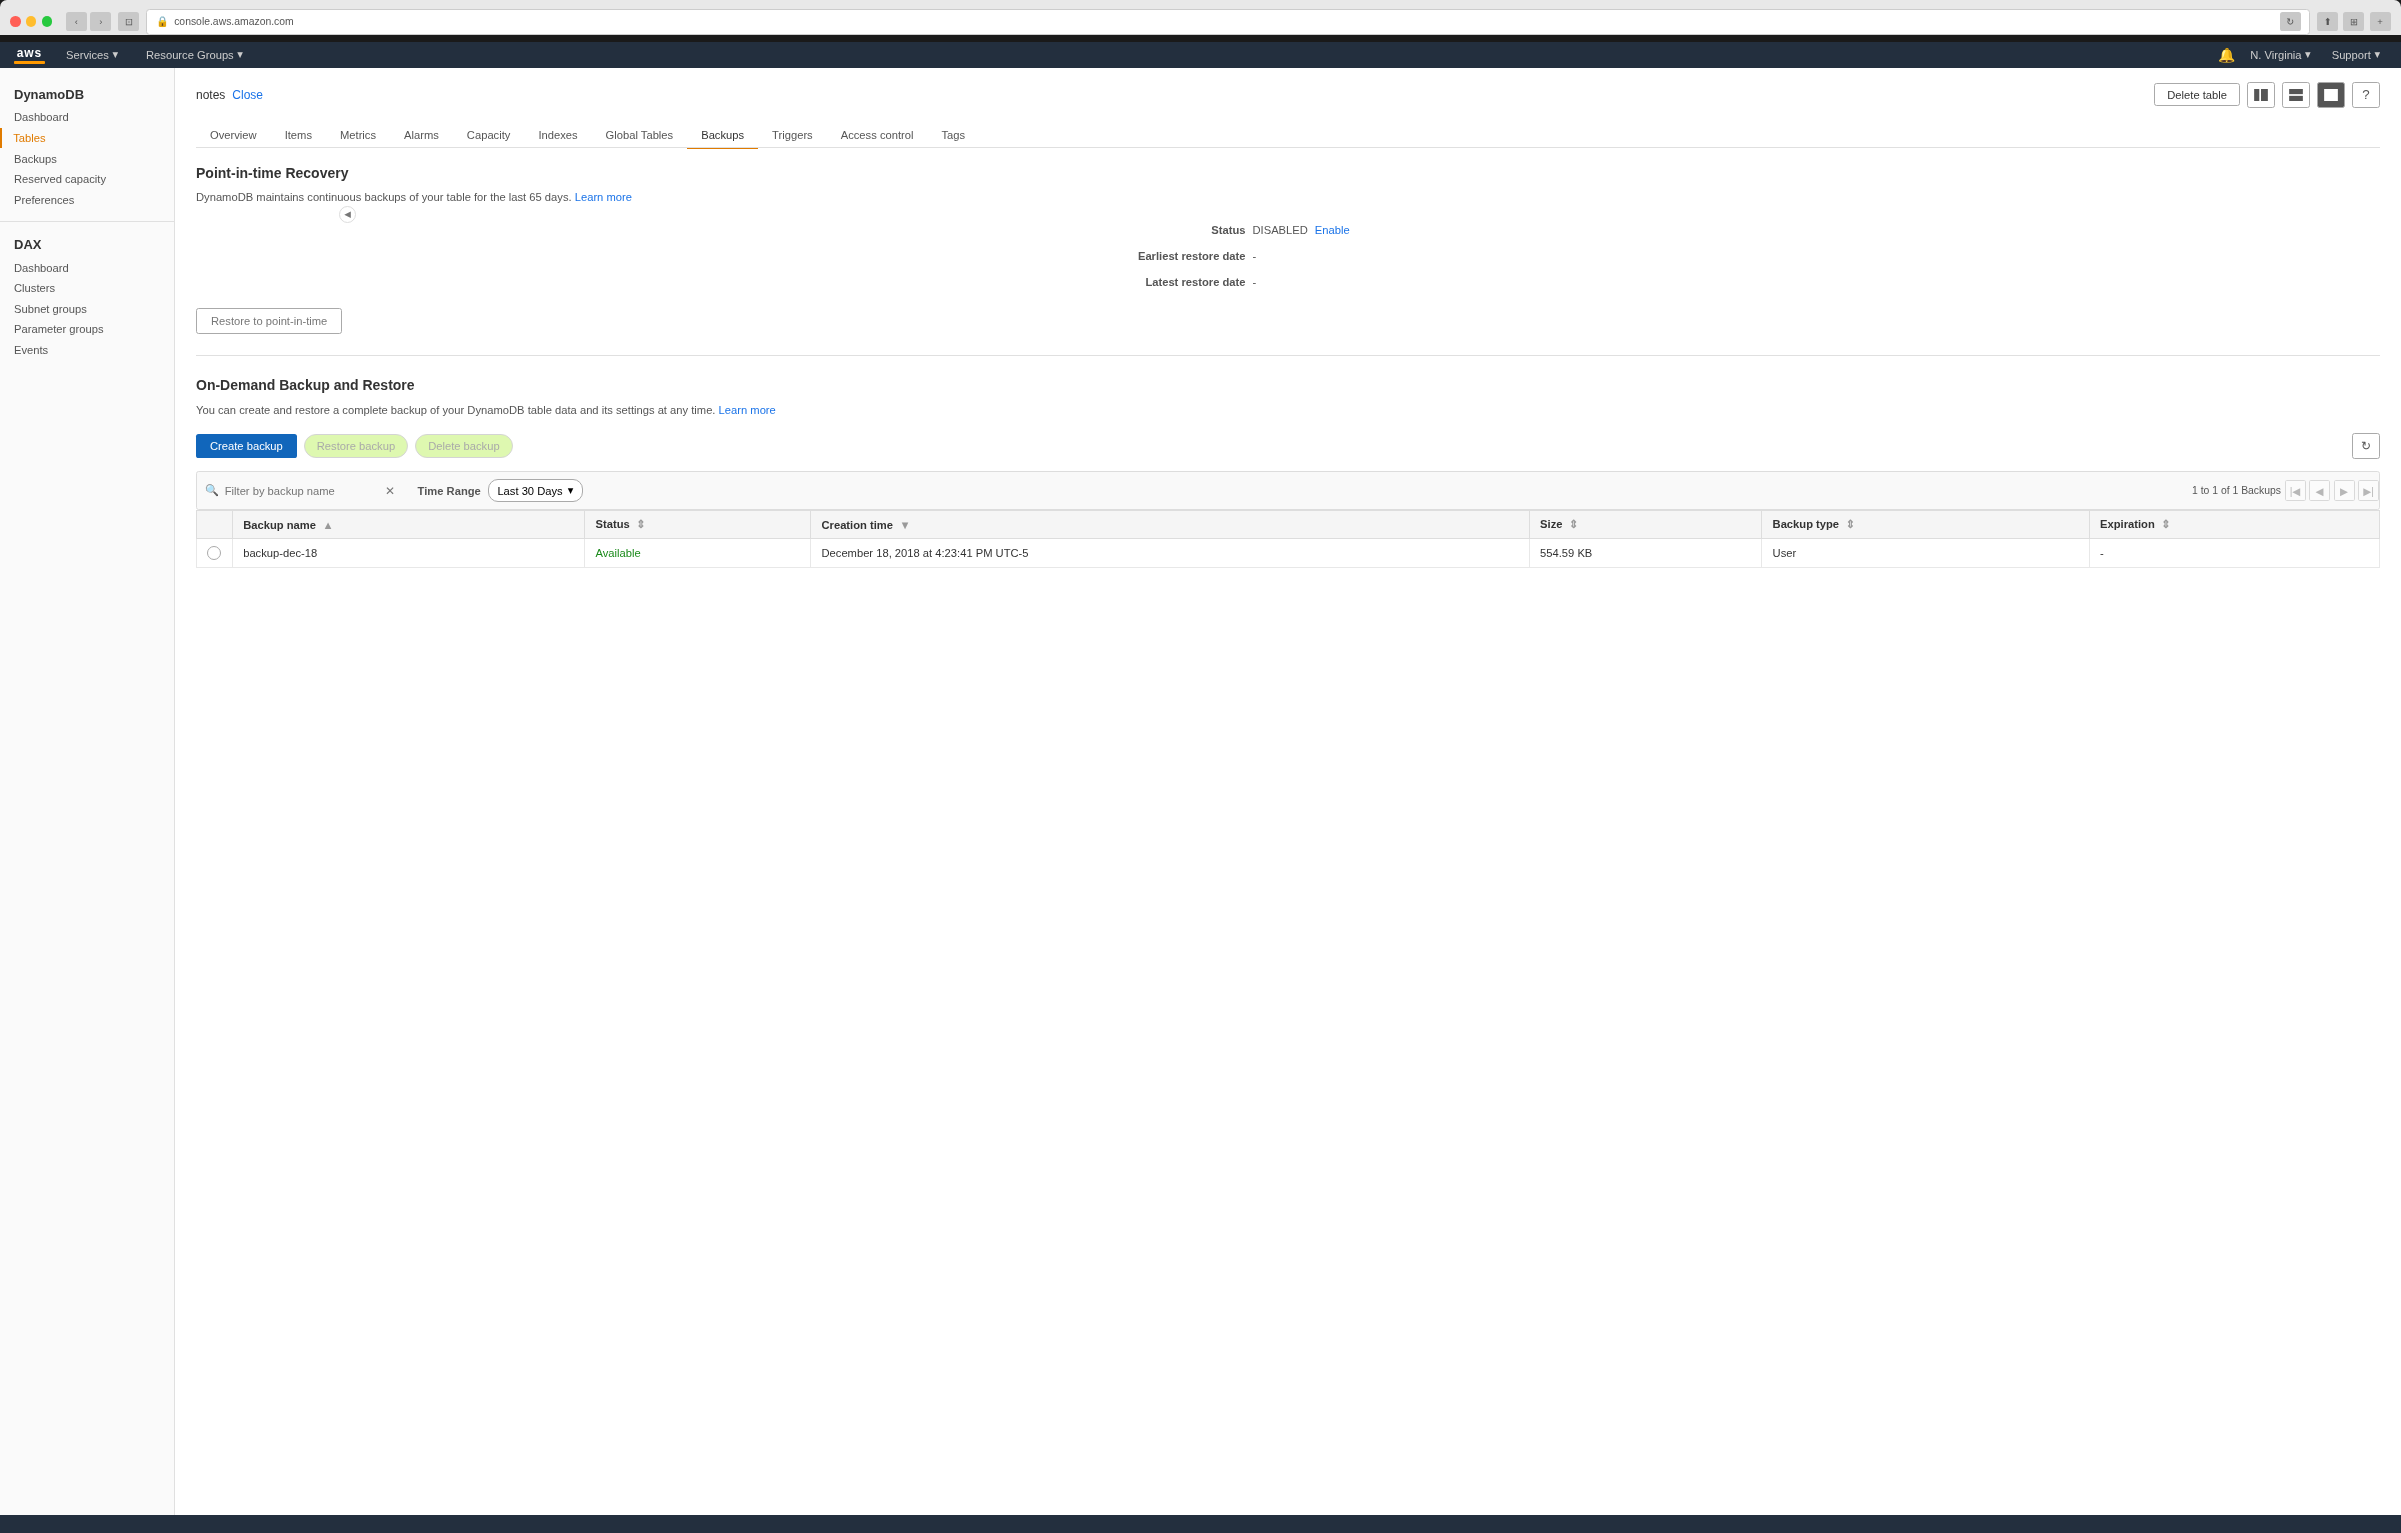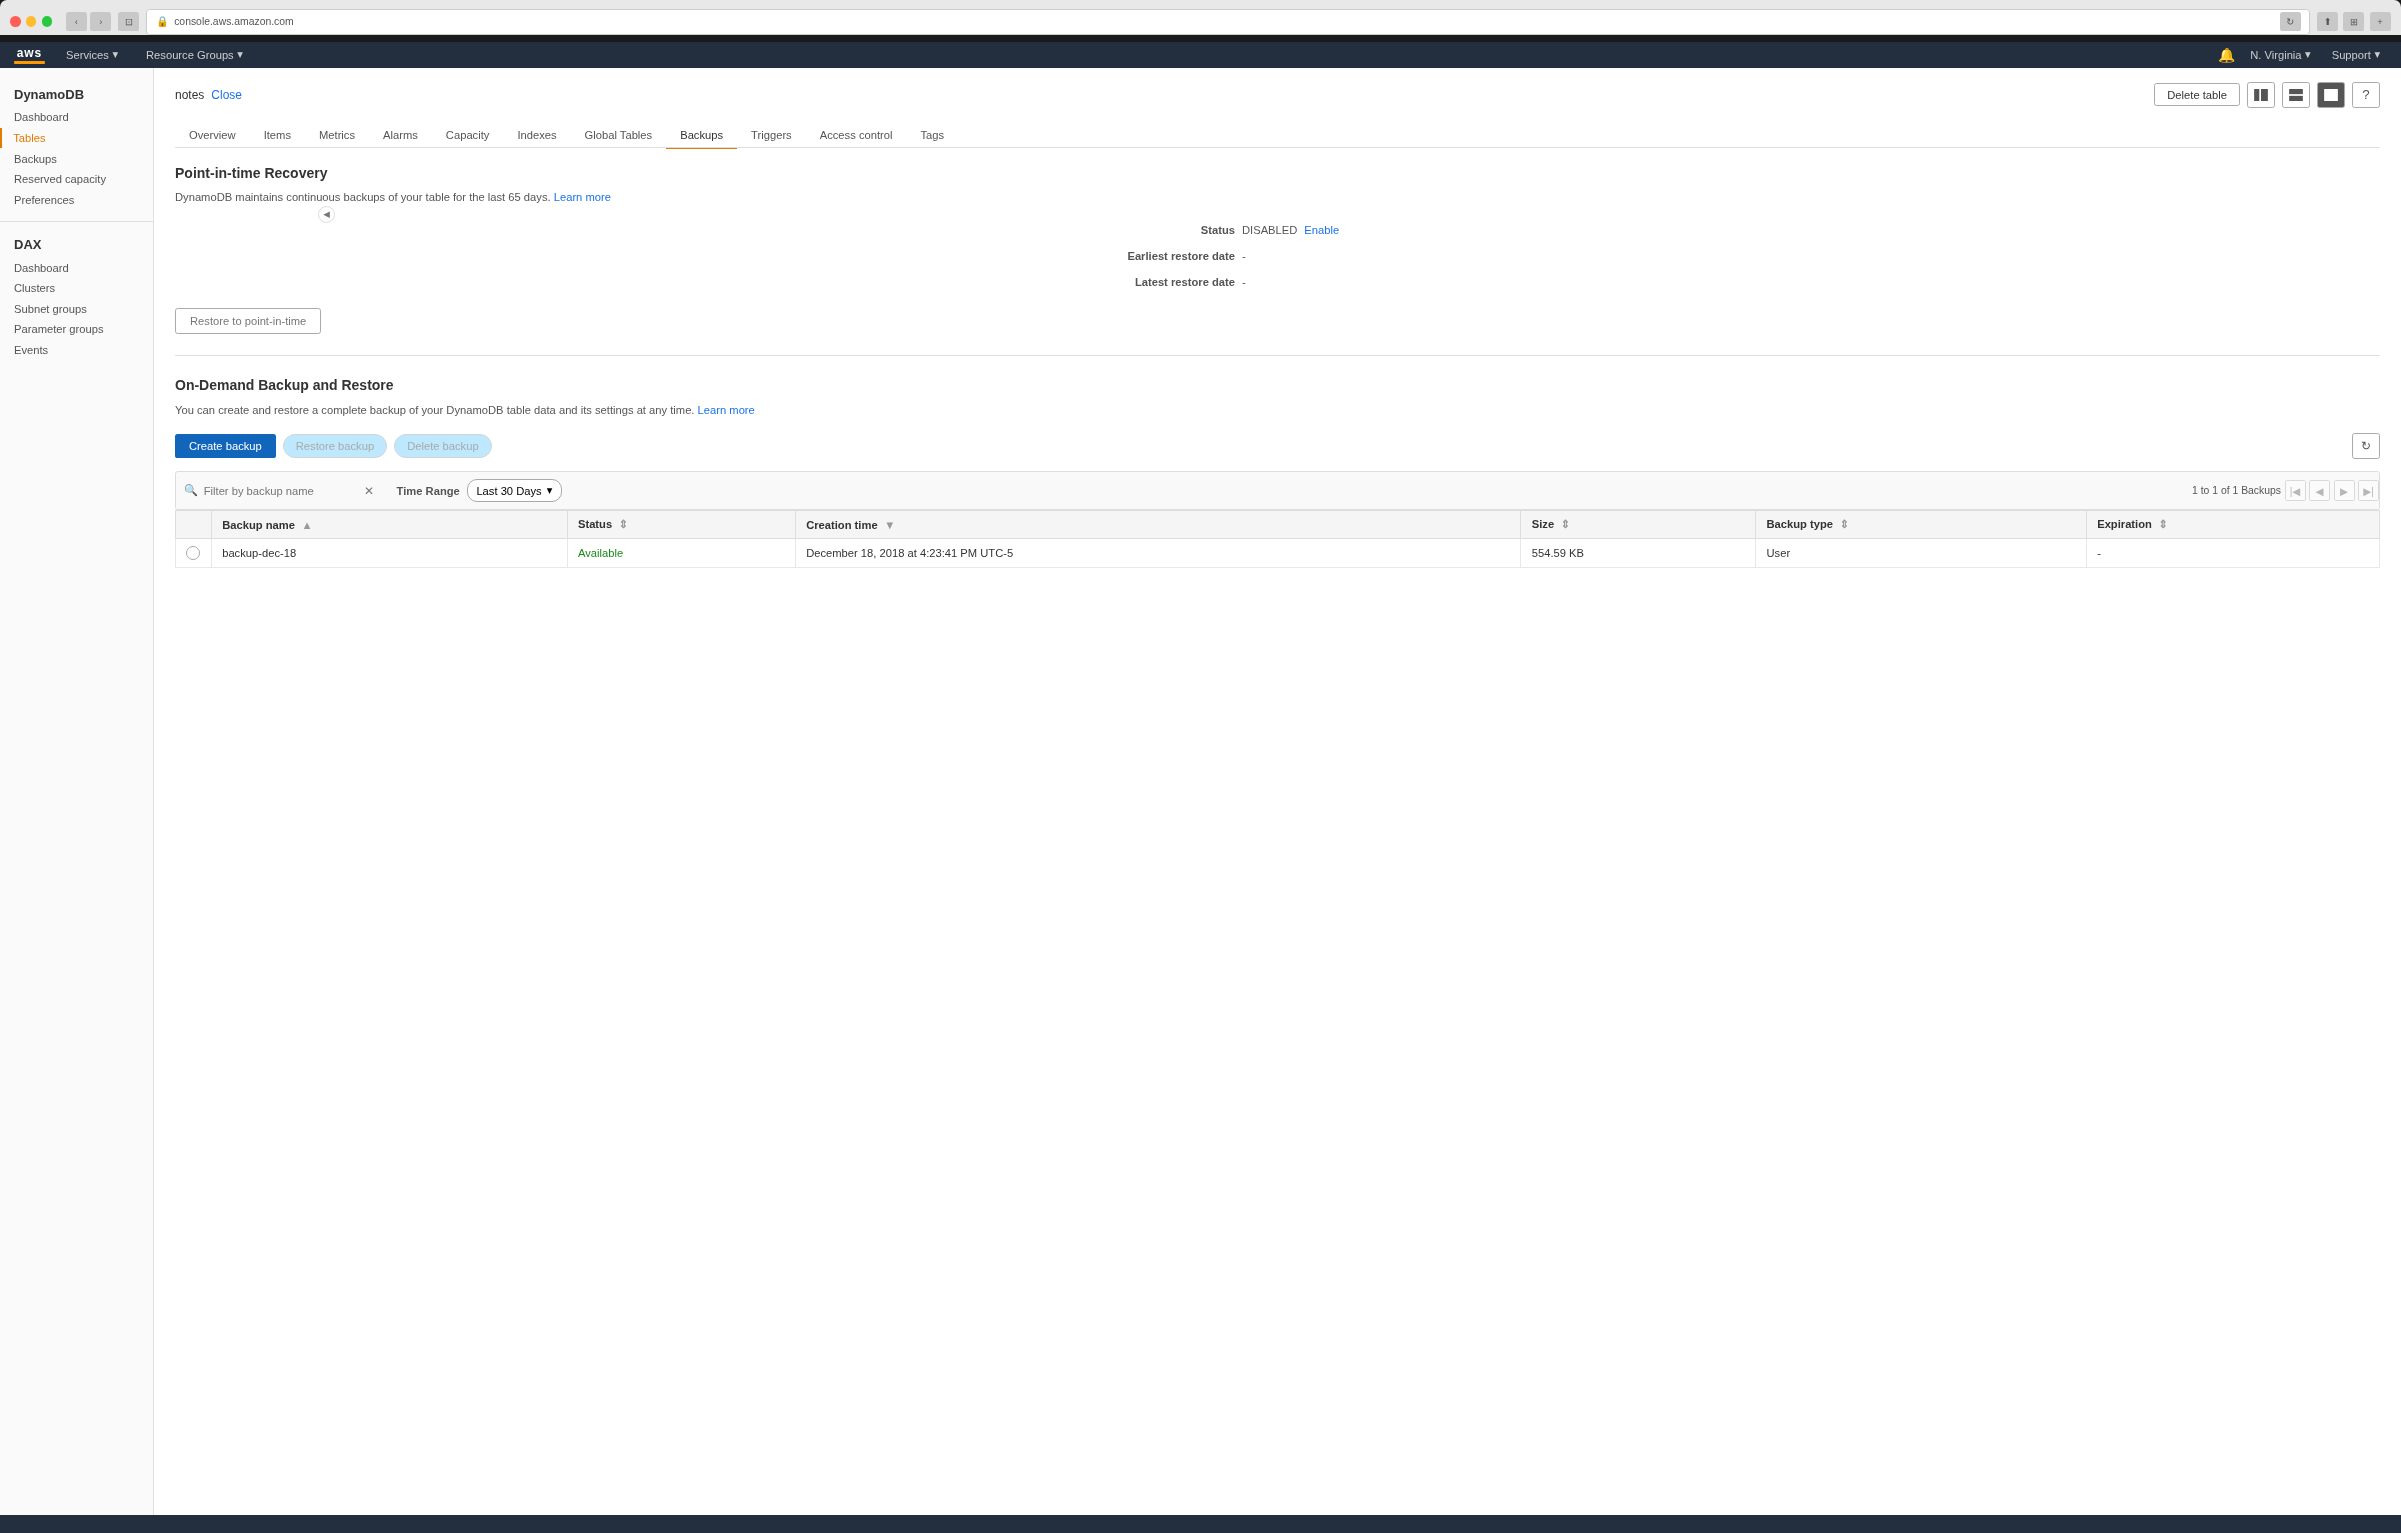--- a/index.html
+++ b/index.html
@@ -26,21 +26,21 @@
     .aws-logo-text { color: white; font-size: 12px; font-weight: bold; letter-spacing: 0.9px; }
     .aws-logo-bar { width: 31px; height: 2.6px; background: #ff9900; margin-top: 1.7px; border-radius: 0.9px; }
     .aws-nav-btn { background: none; border: none; color: #ccc; font-size: 11.2px; cursor: pointer; display: flex; align-items: center; gap: 3.5px; padding: 3.5px 7px; }
     .aws-nav-right { margin-left: auto; display: flex; align-items: center; gap: 7px; }
     .aws-nav-icon { color: #ccc; font-size: 14px; cursor: pointer; }
 
     
     .main-layout { display: flex; background: white; min-height: calc(100vh - 86px); }
 
     
-    .sidebar { width: 154px; background: #fafafa; border-right: 0.9px solid #e0e0e0; padding: 14px 0; flex-shrink: 0; }
+    .sidebar { width: 175px; background: #fafafa; border-right: 0.9px solid #e0e0e0; padding: 14px 0; flex-shrink: 0; }
     .sidebar-section-title { font-size: 13px; font-weight: bold; color: #333; padding: 5.2px 14px; }
     .sidebar-item { padding: 4.3px 14px; cursor: pointer; color: #555; font-size: 11.2px; display: flex; align-items: center; }
     .sidebar-item.active { color: #e07b00; border-left: 2.6px solid #e07b00; padding-left: 11.2px; }
     .sidebar-divider { border: none; border-top: 0.9px solid #e0e0e0; margin: 10.4px 0; }
     .sidebar-collapse-btn { position: absolute; top: 138px; left: 164px; background: white; border: 0.9px solid #ddd; border-radius: 50%; width: 17px; height: 17px; display: flex; align-items: center; justify-content: center; cursor: pointer; font-size: 8.6px; color: #777; z-index: 10; }
 
     
     .content { flex: 1; padding: 14px 21px; overflow-x: hidden; }
     .content-header { display: flex; align-items: center; justify-content: space-between; margin-bottom: 14px; }
     .breadcrumb { display: flex; align-items: center; gap: 7px; font-size: 12px; }
@@ -65,21 +65,21 @@
     
     .status-grid { display: grid; grid-template-columns: 173px auto; gap: 7px; max-width: 431px; margin: 0 auto 17px; }
     .status-label { text-align: right; font-weight: 600; color: #555; font-size: 11.2px; padding: 3.5px 0; }
     .status-value { color: #333; font-size: 11.2px; padding: 3.5px 0; display: flex; align-items: center; gap: 7px; }
     .status-disabled { color: #555; }
     .status-enable { color: #1a73e8; cursor: pointer; font-weight: 500; text-align: center; }
     .status-dash { color: #555; }
 
     
     .btn-primary { background: #1166bb; border: none; border-radius: 2.6px; padding: 6px 14px; font-size: 11.2px; cursor: pointer; color: white; font-weight: 500; }
-    .btn-secondary { background: #7dd3fc; border: 0.9px solid #aaa; border-radius: 12px; padding: 5.2px 12px; font-size: 11.2px; cursor: pointer; color: #555; text-align: center; }
+    .btn-secondary { background: #bef264; border: 0.9px solid #aaa; border-radius: 12px; padding: 5.2px 12px; font-size: 11.2px; cursor: pointer; color: #555; text-align: center; }
     .btn-secondary:disabled, .btn-secondary[disabled] { opacity: 0.5; cursor: not-allowed; }
     .btn-restore-pit { background: white; border: 0.9px solid #aaa; border-radius: 2.6px; padding: 6px 14px; font-size: 11.2px; cursor: pointer; color: #777; }
 
     
     .backup-actions { display: flex; align-items: center; gap: 7px; margin-bottom: 12px; }
     .backup-actions-right { margin-left: auto; }
     .refresh-btn { background: white; border: 0.9px solid #aaa; border-radius: 2.6px; width: 28px; height: 26px; display: flex; align-items: center; justify-content: center; cursor: pointer; color: #555; font-size: 12px; }
     .filter-input { border: none; background: transparent; font-size: 11.2px; color: #555; outline: none; flex: 1; }
     .filter-clear { cursor: pointer; color: #777; font-size: 12px; }
 

